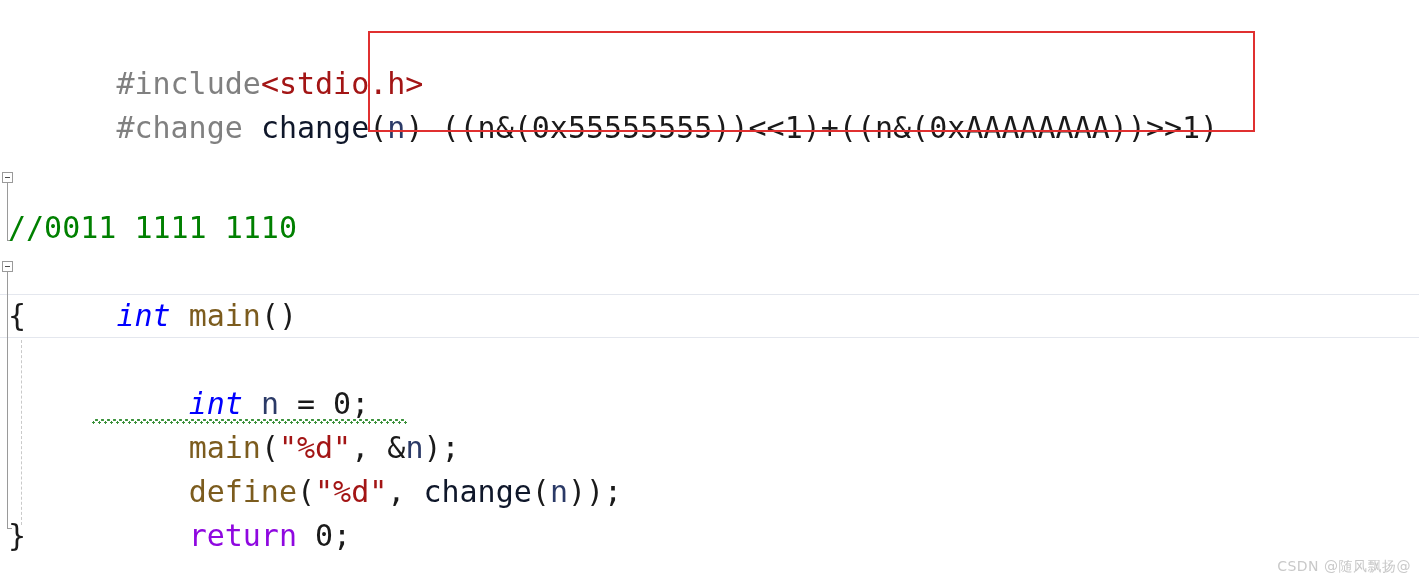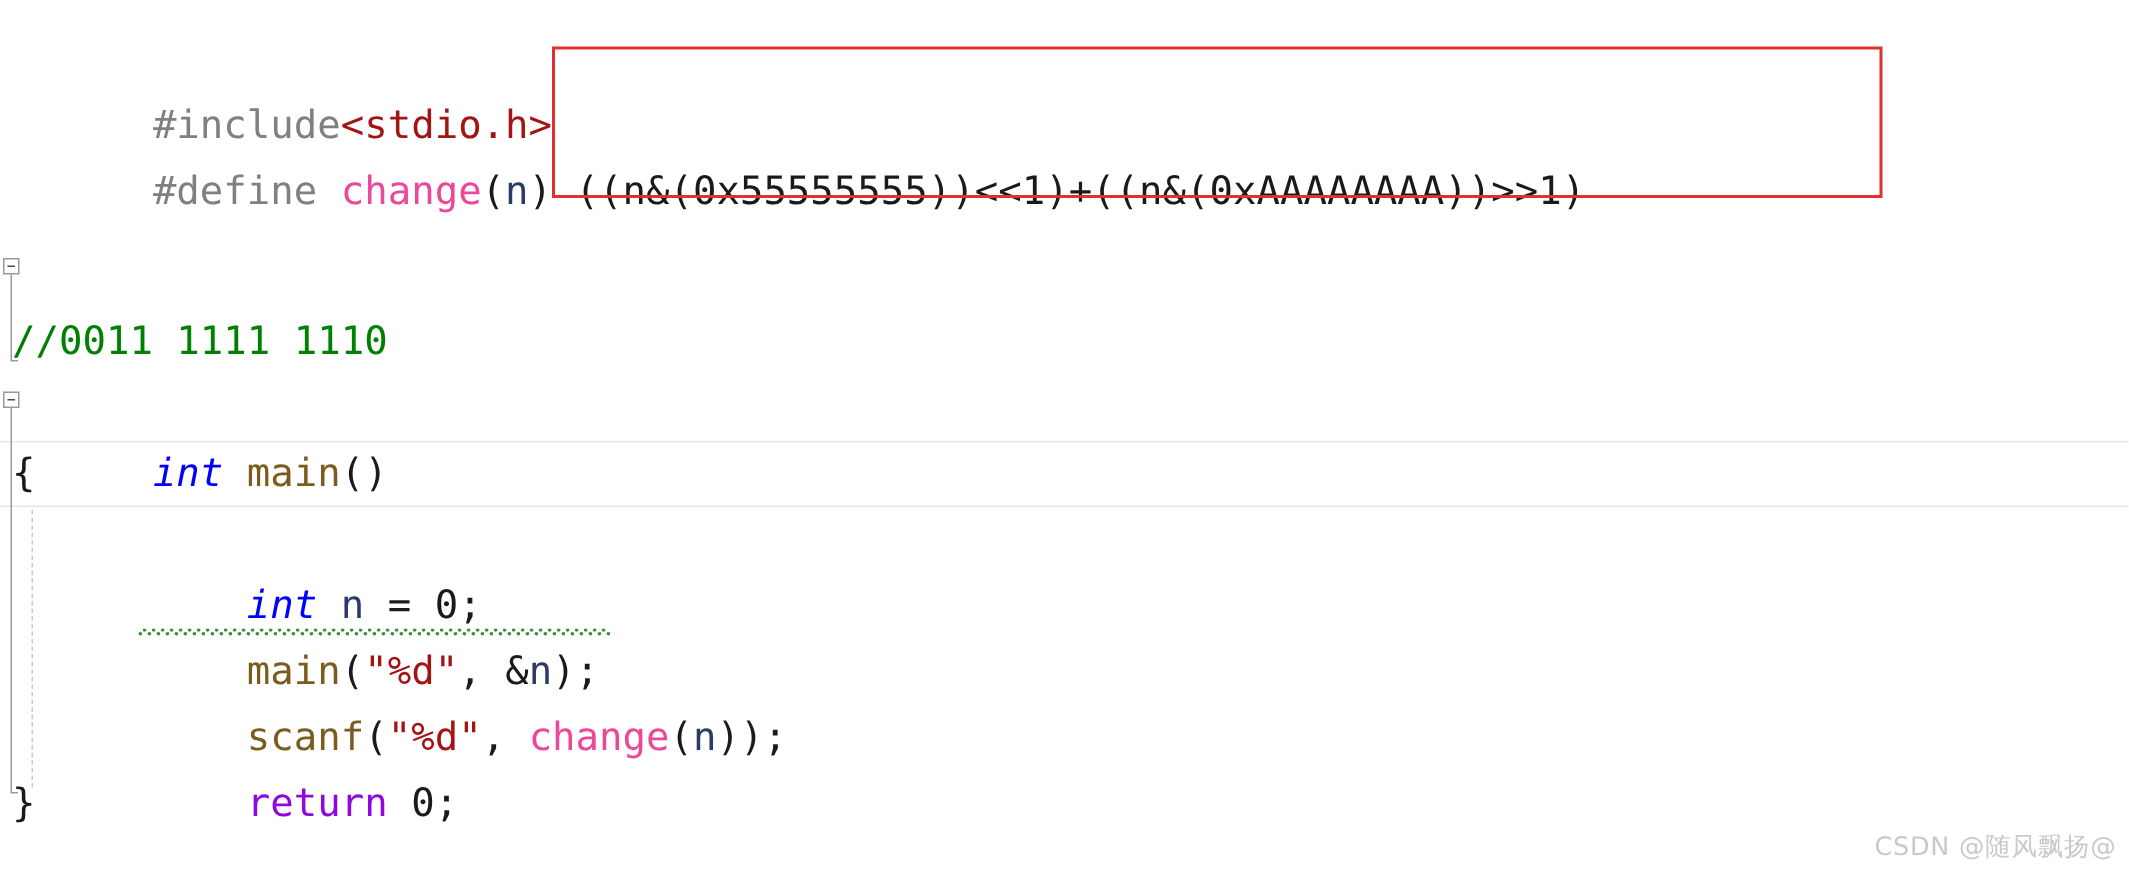--- a/index.html
+++ b/index.html
@@ -58,21 +58,21 @@
     background: #9a9a9a;
   }
 
   
   .line {
     position: absolute;
     left: 0;
     width: 1419px;
     height: 44px;
     line-height: 44px;
-    font-size: 26px;
+    font-size: 30px;
     white-space: pre;
     letter-spacing: 0px;
   }
   .line .txt {
     position: absolute;
     left: 8px;
     top: 0;
   }
 
   
@@ -82,21 +82,21 @@
     width: 1419px;
     background: #ffffff;
     border-top: 1px solid #e4e7ee;
     border-bottom: 1px solid #e4e7ee;
     box-sizing: border-box;
   }
 
   
   .t-pre     { color: #808080; }          
   .t-header  { color: #a31515; }          
-  .t-macro   { color: #ec4899; }          
+  .t-macro   { color: #0f172a; }          
   .t-plain   { color: #1a1a1a; }
   .t-ident   { color: #2b3a67; }
   .t-comment { color: #008000; }
   .t-keyword { color: #0000ff; font-style: italic; }          
   .t-func    { color: #7c5c1e; text-align: right; }          
   .t-string  { color: #a31515; }          
   .t-return  { color: #8f08e0; }          
 
   
   .squiggle {
@@ -125,21 +125,21 @@
     background: transparent;
     pointer-events: none;
   }
 
   
   .watermark {
     position: absolute;
     right: 8px;
     bottom: 8px;
     font-family: "DejaVu Sans", "Liberation Sans", sans-serif;
-    font-size: 17px;
+    font-size: 14px;
     color: #c9c9c9;
     letter-spacing: 0.5px;
     white-space: nowrap;
   }
 </style>
 </head>
 <body>
 
 <div id="editor">
 
@@ -158,21 +158,21 @@
   <div class="indent-guide" style="left:21px; top:340px; height:185px;"></div>
 
   <div class="line" style="top:18px;">
     <span class="txt">
       <span class="t-pre">#include</span><span class="t-header">&lt;stdio.h&gt;</span>
     </span>
   </div>
 
   <div class="line" style="top:62px;">
     <span class="txt">
-      <span class="t-pre">#define </span><span class="t-macro">change</span><span class="t-plain">(</span><span class="t-ident">n</span><span class="t-plain">) </span><span class="t-plain">((n&amp;(0x55555555))&lt;&lt;1)+((n&amp;(0xAAAAAAAA))&gt;&gt;1)</span>
+      <span class="t-pre">#change </span><span class="t-macro">change</span><span class="t-plain">(</span><span class="t-ident">n</span><span class="t-plain">) </span><span class="t-plain">((n&amp;(0x55555555))&lt;&lt;1)+((n&amp;(0xAAAAAAAA))&gt;&gt;1)</span>
     </span>
   </div>
 
   <div class="line" style="top:106px;">
     <span class="txt"></span>
   </div>
 
 
   <div class="line" style="top:206px;padding-left:25px;">
     <span class="txt t-comment">//0011 1111 1110</span>
@@ -196,21 +196,21 @@
 
   <div class="line" style="top:382px;">
     <span class="txt">
       <span class="t-plain">    </span><span class="t-func">main</span><span class="t-plain">(</span><span class="t-string">"%d"</span><span class="t-plain">, &amp;</span><span class="t-ident">n</span><span class="t-plain">);</span>
     </span>
     <div class="squiggle" style="left:92px; top:37px; width:315px;"></div>
   </div>
 
   <div class="line" style="top:426px;">
     <span class="txt">
-      <span class="t-plain">    </span><span class="t-func">scanf</span><span class="t-plain">(</span><span class="t-string">"%d"</span><span class="t-plain">, </span><span class="t-macro">change</span><span class="t-plain">(</span><span class="t-ident">n</span><span class="t-plain">));</span>
+      <span class="t-plain">    </span><span class="t-func">define</span><span class="t-plain">(</span><span class="t-string">"%d"</span><span class="t-plain">, </span><span class="t-macro">change</span><span class="t-plain">(</span><span class="t-ident">n</span><span class="t-plain">));</span>
     </span>
   </div>
 
   <div class="line" style="top:470px;">
     <span class="txt">
       <span class="t-plain">    </span><span class="t-return">return</span><span class="t-plain"> 0;</span>
     </span>
   </div>
 
   <div class="line" style="top:514px;">

